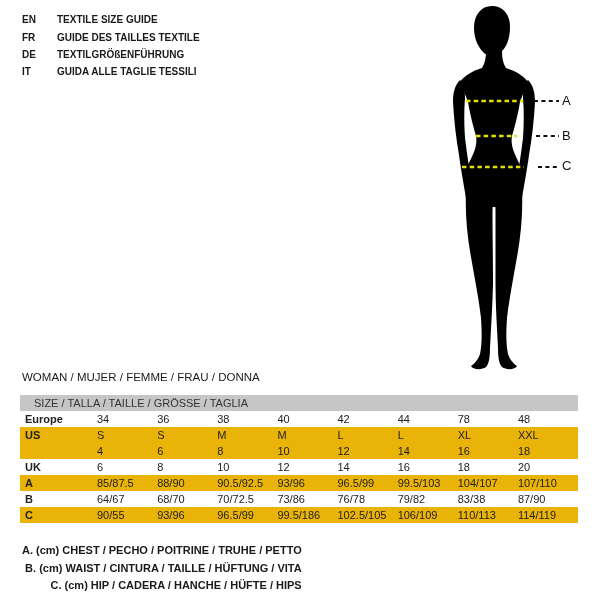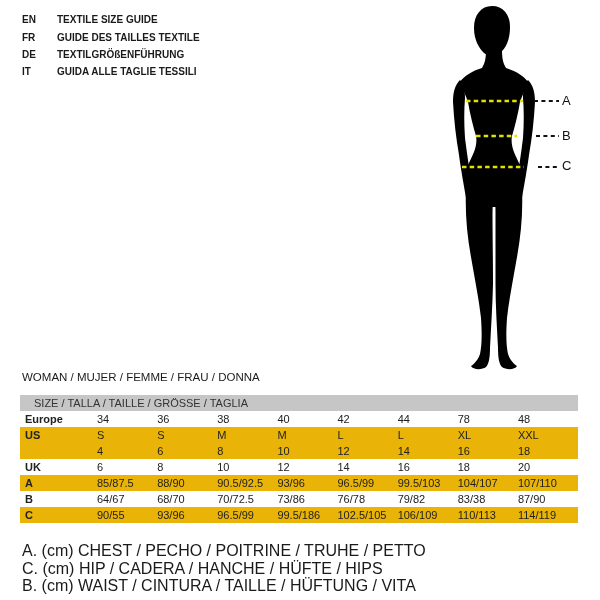--- a/index.html
+++ b/index.html
@@ -31,22 +31,22 @@
                 font-size:11px; color:#222; }
   .t-header { height:16px; line-height:16px; background:#c6c6c6;
               padding-left:14px; color:#333; }
   .t-row { display:flex; height:16px; line-height:16px; }
   .t-row.shade { background:#eab308; }
   .t-label { width:72px; padding-left:5px;font-weight:bold; }
   .t-cell { flex:1; }
 
   
   .legend { position:absolute; left:22px; top:542px; }
-  .legend-line { font-weight:normal; font-size:16px; line-height:17.5px;
-                 white-space:nowrap; }
+  .legend-line { font-weight:bold; font-size:11px; line-height:17.5px;
+                 white-space:nowrap;text-align:right; }
 </style>
 </head>
 <body>
 
 <div class="lang-block">
   <div class="lang-row">
     <span class="lang-code">EN</span>
     <span class="lang-title">TEXTILE SIZE GUIDE</span>
   </div>
   <div class="lang-row">
@@ -181,15 +181,15 @@
     <span class="t-cell">99.5/186</span>
     <span class="t-cell">102.5/105</span>
     <span class="t-cell">106/109</span>
     <span class="t-cell">110/113</span>
     <span class="t-cell">114/119</span>
   </div>
 </div>
 
 <div class="legend">
   <div class="legend-line">A. (cm) CHEST / PECHO / POITRINE / TRUHE / PETTO</div>
+  <div class="legend-line">B. (cm) WAIST / CINTURA / TAILLE / HÜFTUNG / VITA</div>
   <div class="legend-line">C. (cm) HIP / CADERA / HANCHE / HÜFTE / HIPS</div>
-  <div class="legend-line">B. (cm) WAIST / CINTURA / TAILLE / HÜFTUNG / VITA</div>
 </div>
 
 </body></html>

